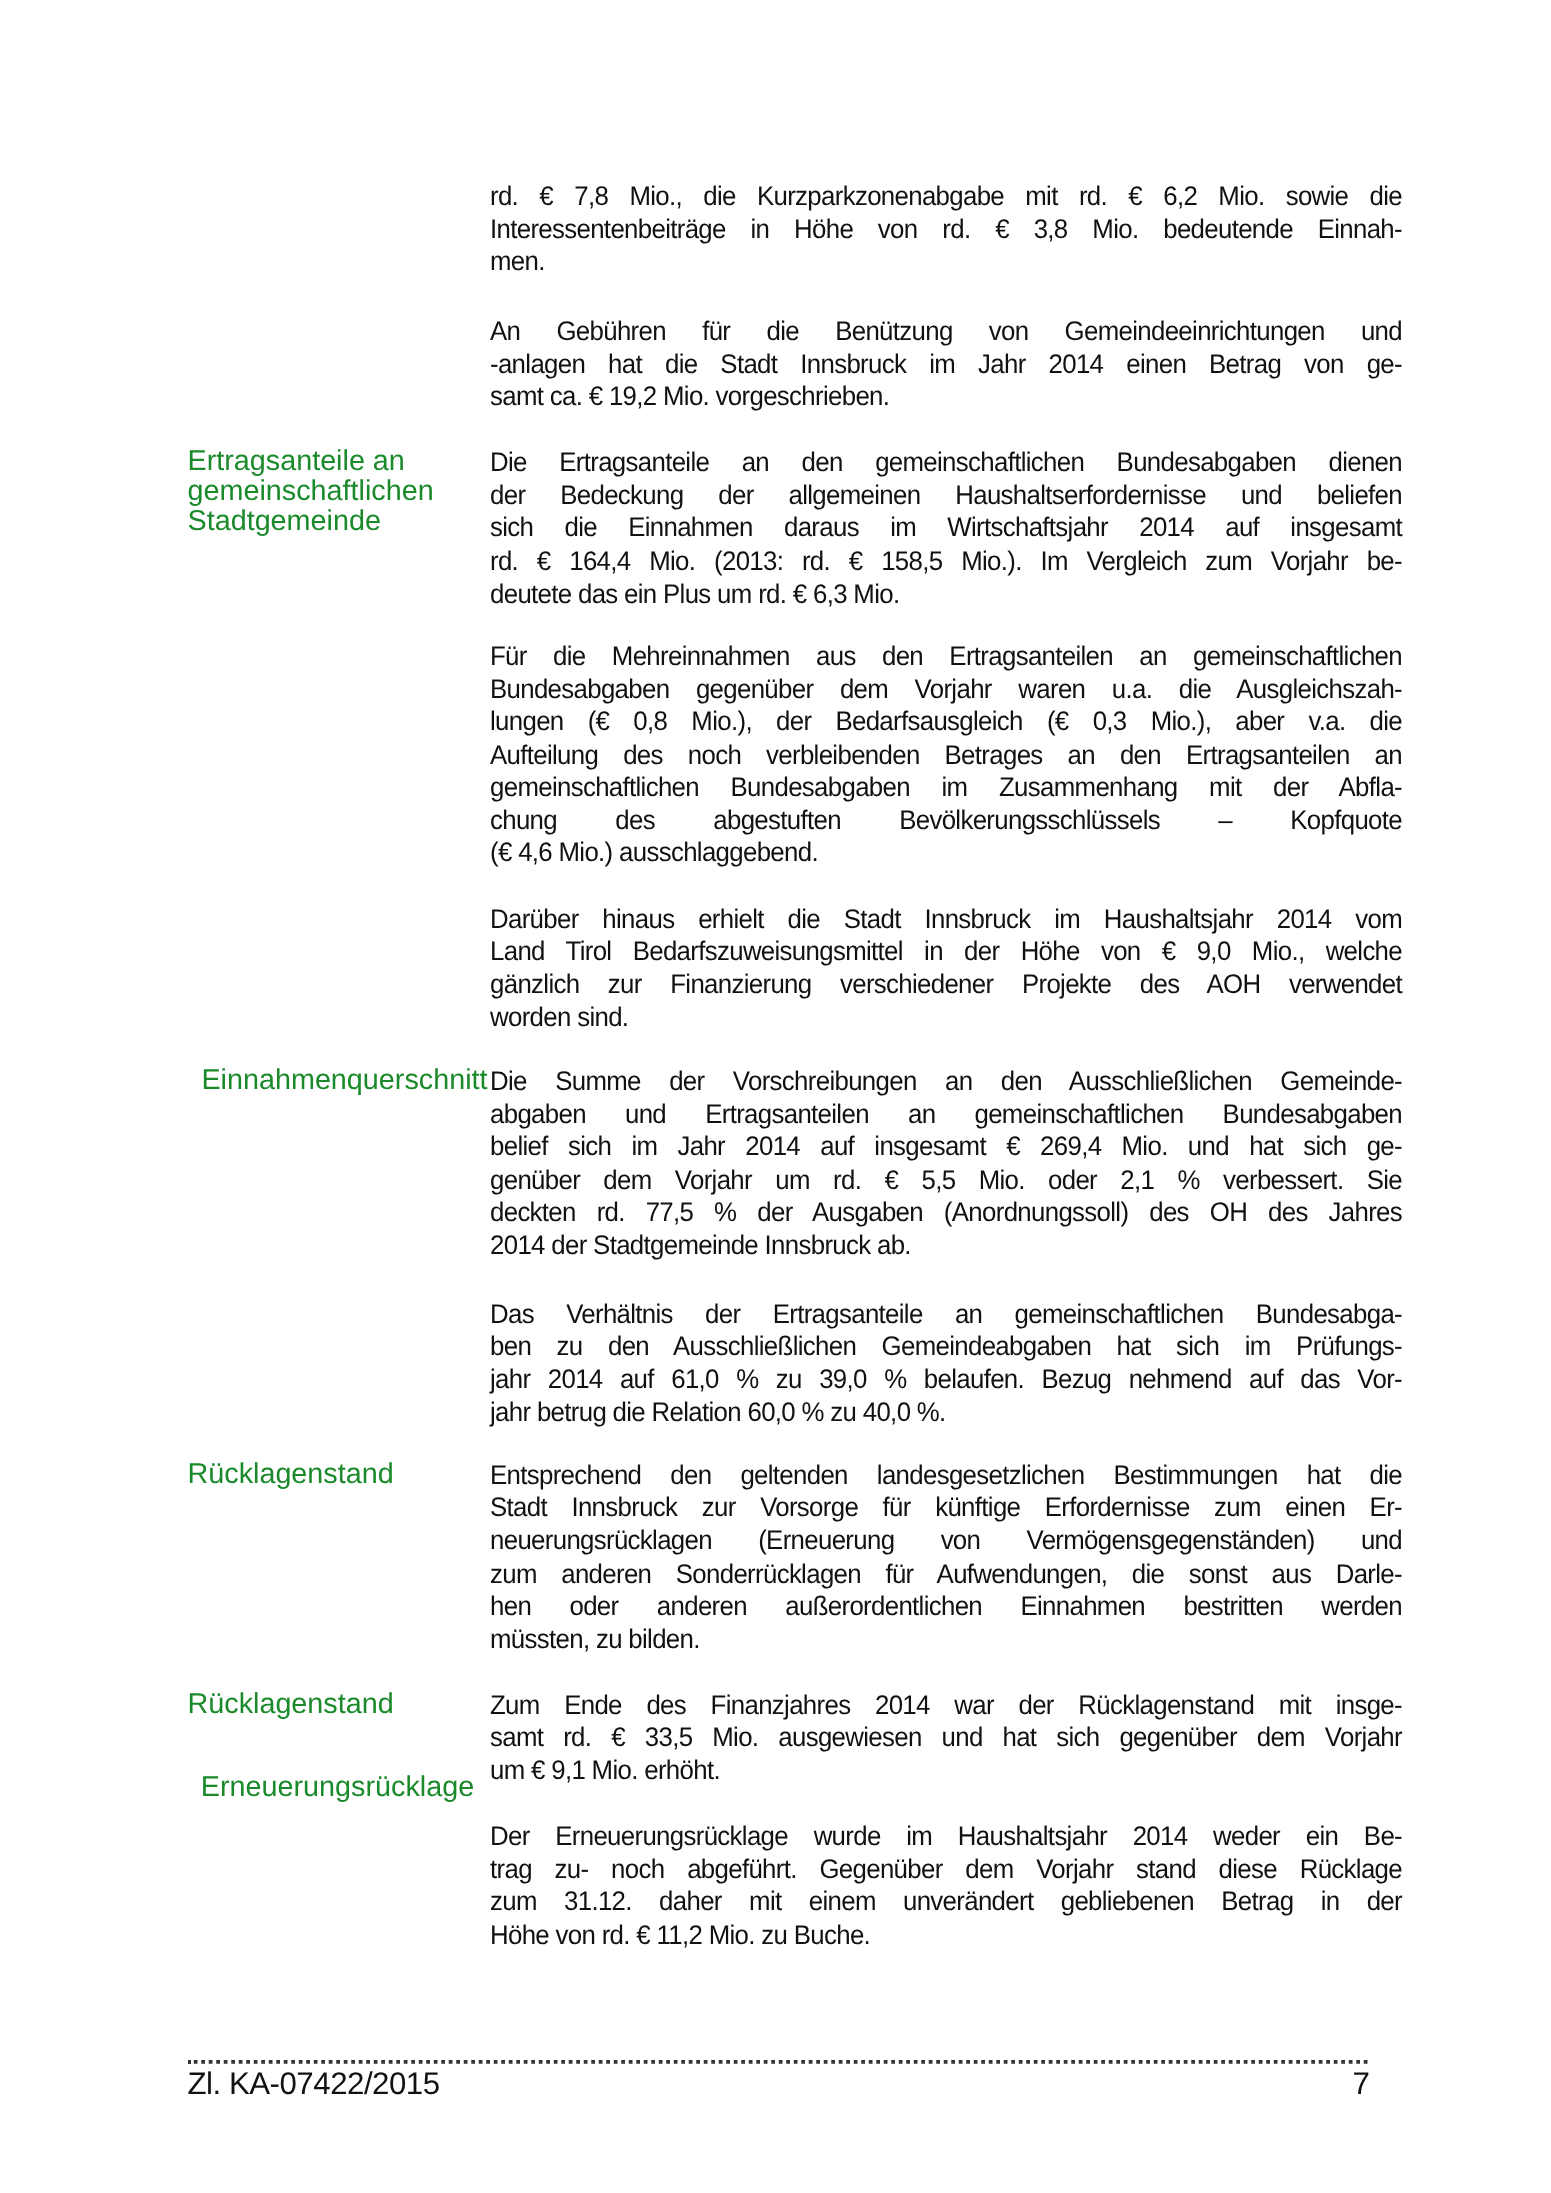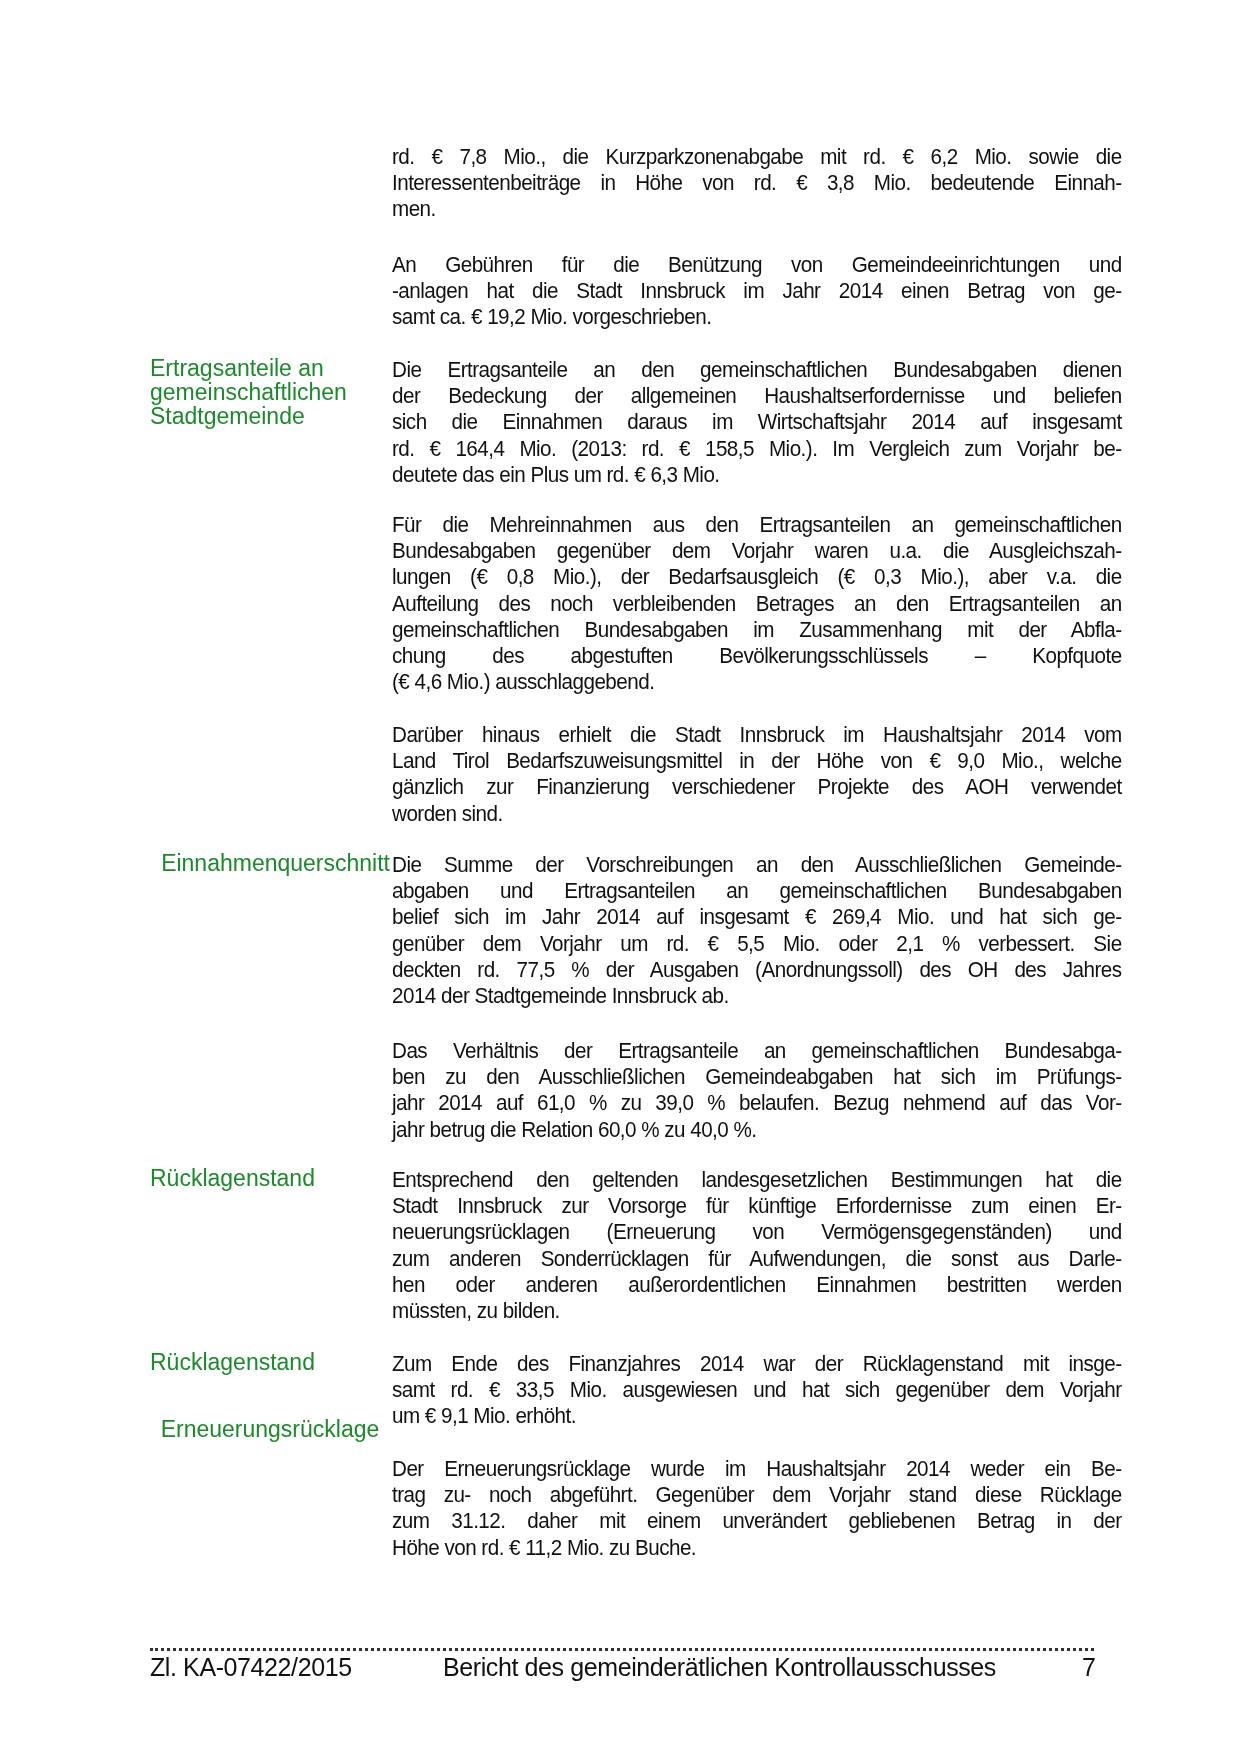--- a/index.html
+++ b/index.html
@@ -165,16 +165,15 @@
   </div>
   <div class="para" style="top:1456px;">
     <span class="line">Der Erneuerungsrücklage wurde im Haushaltsjahr 2014 weder ein Be-</span>
     <span class="line">trag zu- noch abgeführt. Gegenüber dem Vorjahr stand diese Rücklage</span>
     <span class="line">zum 31.12. daher mit einem unverändert gebliebenen Betrag in der</span>
     <span class="line last">Höhe von rd. € 11,2 Mio. zu Buche.</span>
   </div>
 
   <div class="footer-dots"></div>
   <div class="footer footer-left">Zl. KA-07422/2015</div>
-  <div class="footer footer-center">Bericht des gemeinderätlichen Kontrollausschusses</div>
   <div class="footer footer-right">7</div>
 
 </div>
 
 </body></html>

